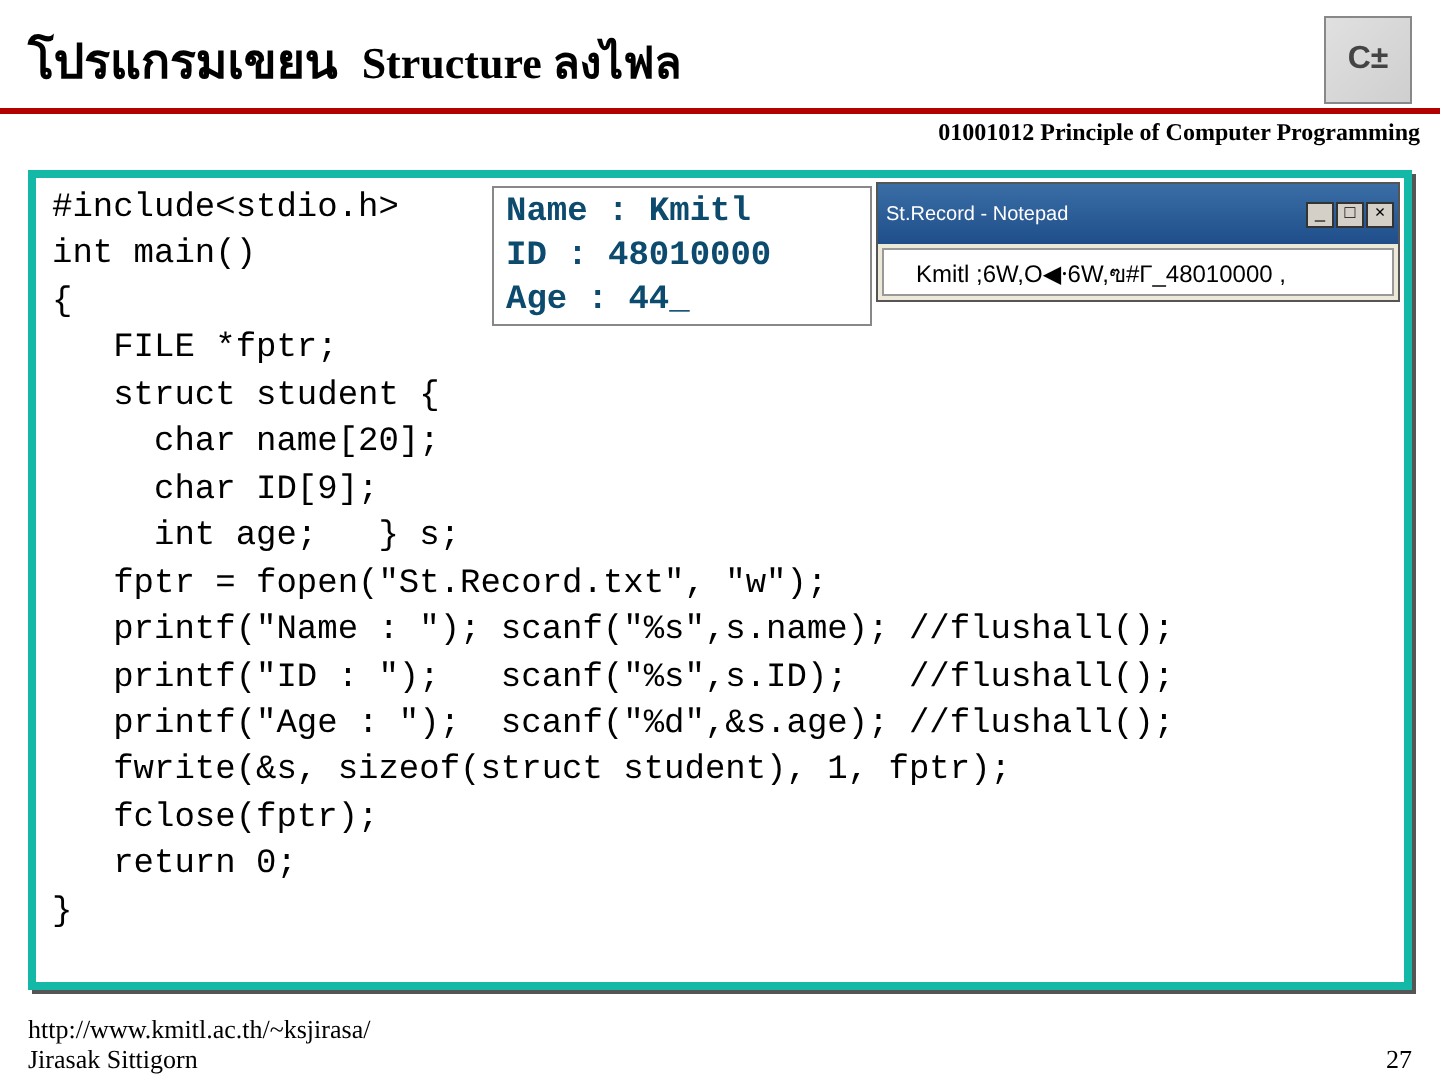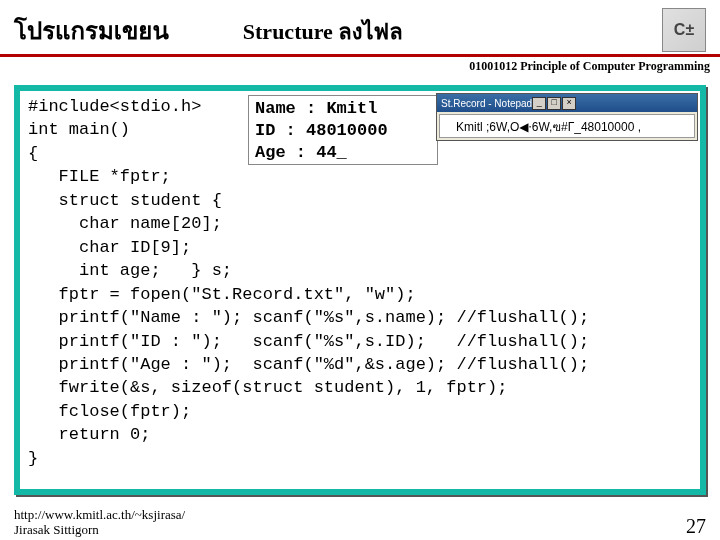--- a/index.html
+++ b/index.html
@@ -14,33 +14,32 @@
   .header {
     display: flex;
     justify-content: space-between;
     align-items: center;
     padding: 6px 14px 0 14px;
     height: 54px;
   }
   .title-group {
     display: flex;
     align-items: baseline;
-    gap: 30px;
+    gap: 12px;
     text-align: center;
   }
   .title-thai {
     font-size: 24px;
     font-weight: bold;
     font-family: "Tahoma", sans-serif;
   }
   .title-en {
     font-size: 22px;
     font-weight: bold;
     font-family: "Times New Roman", serif;
-    margin-left: 44px;
   }
   .logo {
     width: 44px;
     height: 44px;
     border: 1px solid #888;
     background: linear-gradient(135deg,#e0e0e0,#cfcfcf);
     display:flex;align-items:center;justify-content:center;
     font-size:16px;font-weight:bold;color:#444;
   }
   .redbar {
@@ -51,21 +50,21 @@
   .subtitle {
     text-align: right;
     font-size: 12px;
     font-weight: bold;
     padding-right: 10px;
     margin-bottom: 6px;
     font-family: "Times New Roman", serif;
   }
   .codebox {
     margin: 11px 14px;
-    border: 6px solid #14b8a6;
+    border: 4px solid #14b8a6;
     box-shadow: 2px 2px 0 #555;
     padding: 4px 8px;
     height: 410px;
     position: relative;
     background: #fff;
   }
   .code {
     font-family: "Courier New", monospace;
     font-size: 17px;
     line-height: 1.38;
@@ -75,42 +74,42 @@
     position: absolute;
     top: 4px;
     left: 228px;
     width: 190px;
     height: 70px;
     border: 1px solid #888;
     background: #fff;
     font-family: "Courier New", monospace;
     font-size: 17px;
     font-weight: bold;
-    color: #000000;
+    color: #0c4a6e;
     padding: 2px 6px;
     line-height: 1.3;
     white-space: pre;
   }
   .overlay-notepad {
     position: absolute;
     top: 2px;
     right: 2px;
     width: 262px;
     border: 1px solid #555;
     background: #ece9d8;
     font-family: Tahoma, sans-serif;
     font-size: 11px;
   }
   .np-titlebar {
-    height: 18px;
+    height: 30px;
     background: linear-gradient(#3a6ea5,#1f4e8a);
     color: #fff;
     display: flex;
     align-items: center;
-    justify-content: flex-start;
+    justify-content: space-between;
     padding: 0 2px 0 4px;
   }
   .np-title { font-size: 10px; }
   .np-btns { display: flex; gap: 1px; }
   .np-btn {
     width: 14px; height: 13px;
     background: #d4d0c8;
     border: 1px solid #333;
     font-size: 9px;
     line-height: 9px;
@@ -134,21 +133,21 @@
     right: 0;
     display: flex;
     justify-content: space-between;
     align-items: flex-end;
     padding: 0 14px 2px 14px;
     font-family: "Times New Roman", serif;
     font-size: 13px;
   }
   .footer-left { line-height: 1.2; }
   .footer-right { text-align: right; line-height: 1.2; }
-  .slide-num { font-size: 20px; }
+  .slide-num { font-size: 13px; }
 </style>
 </head>
 <body>
 
 <div class="header">
   <div class="title-group">
     <span class="title-thai">โปรแกรมเขยน</span>
     <span class="title-en">Structure ลงไฟล</span>
   </div>
   <div class="logo">

